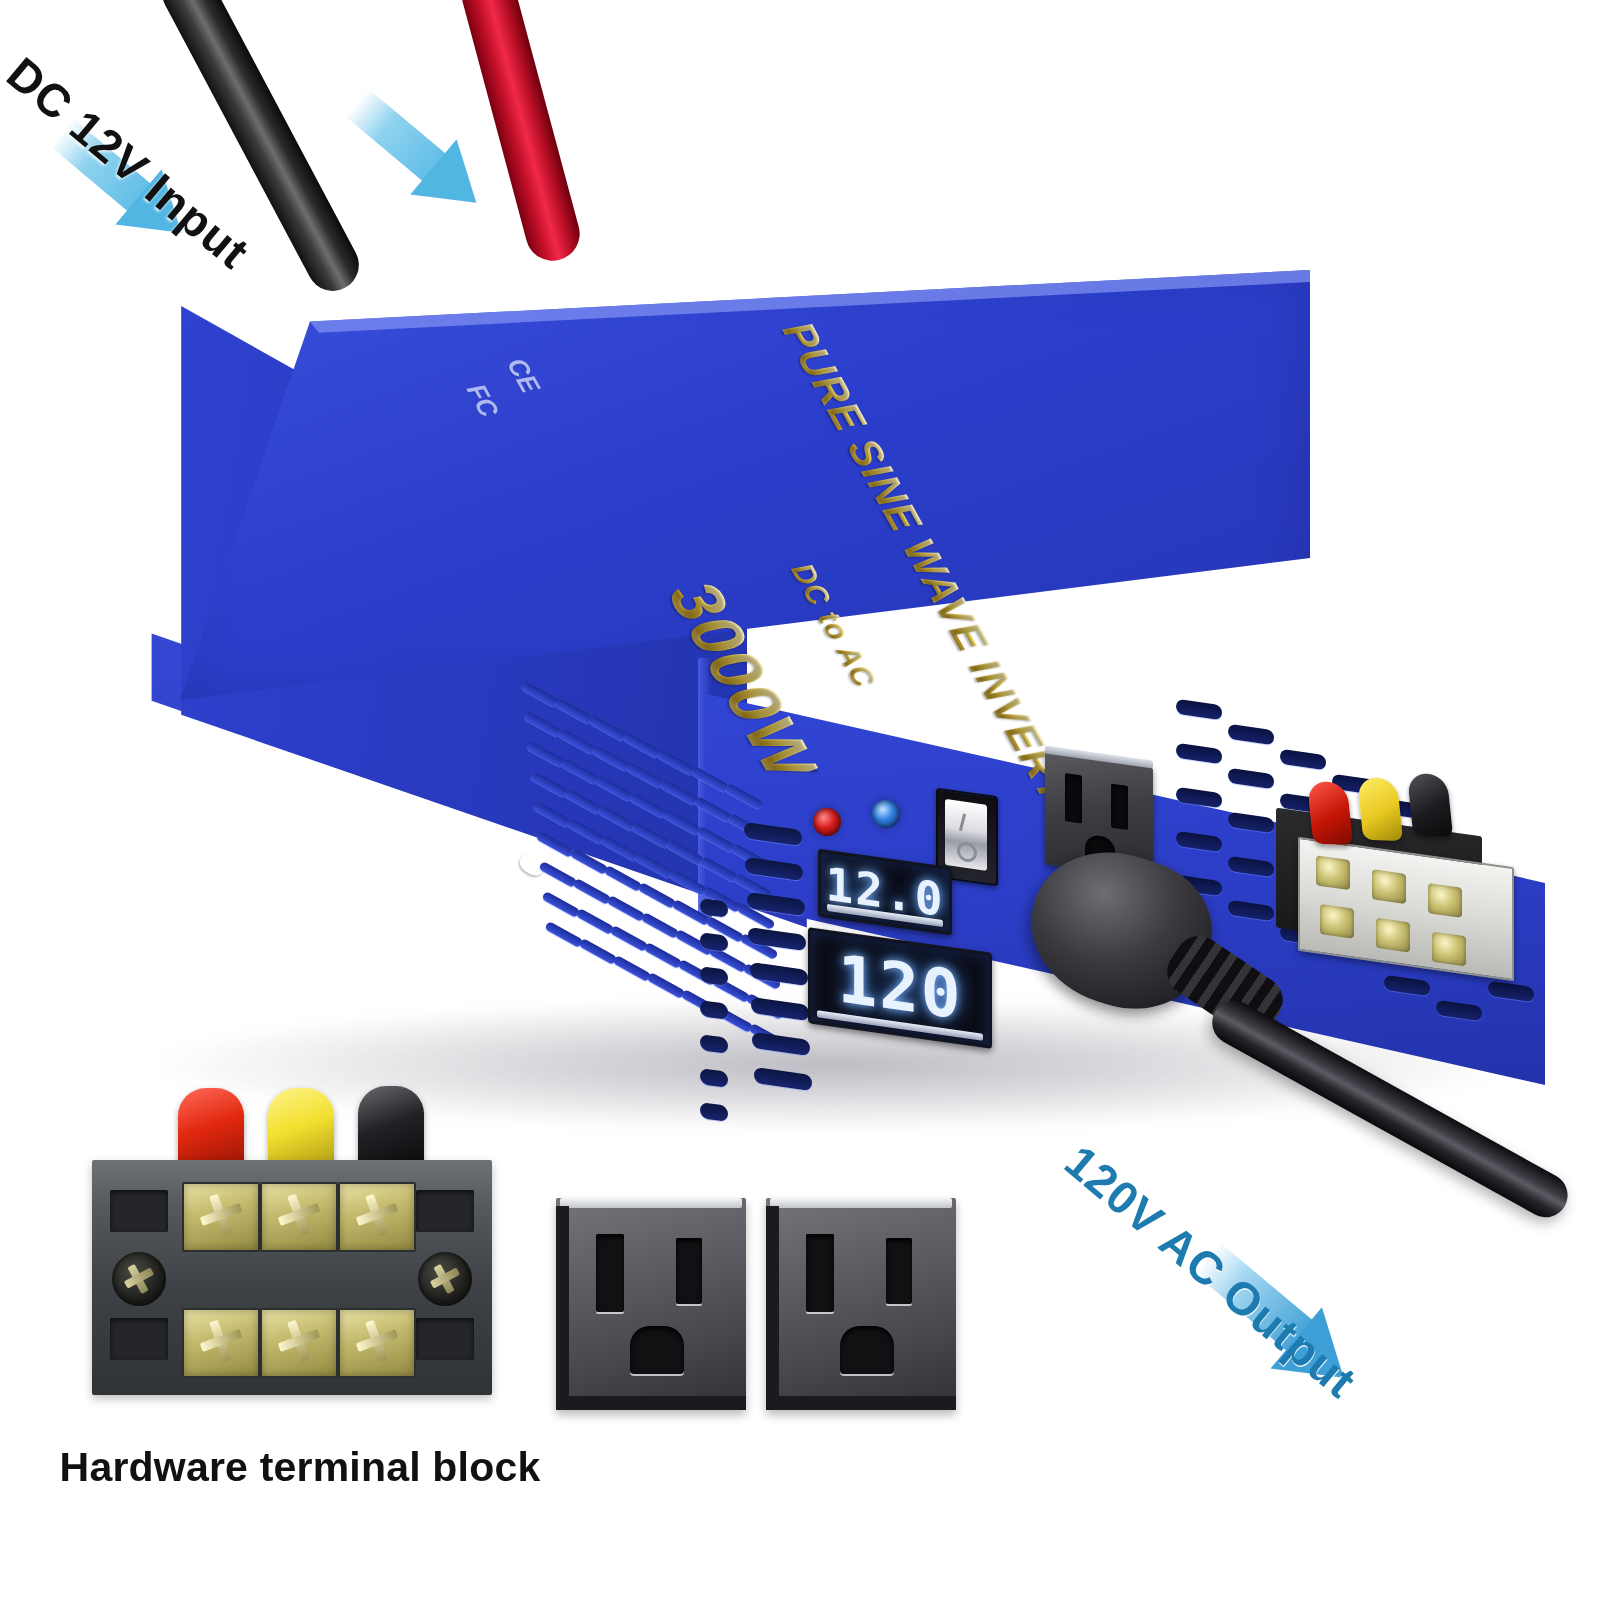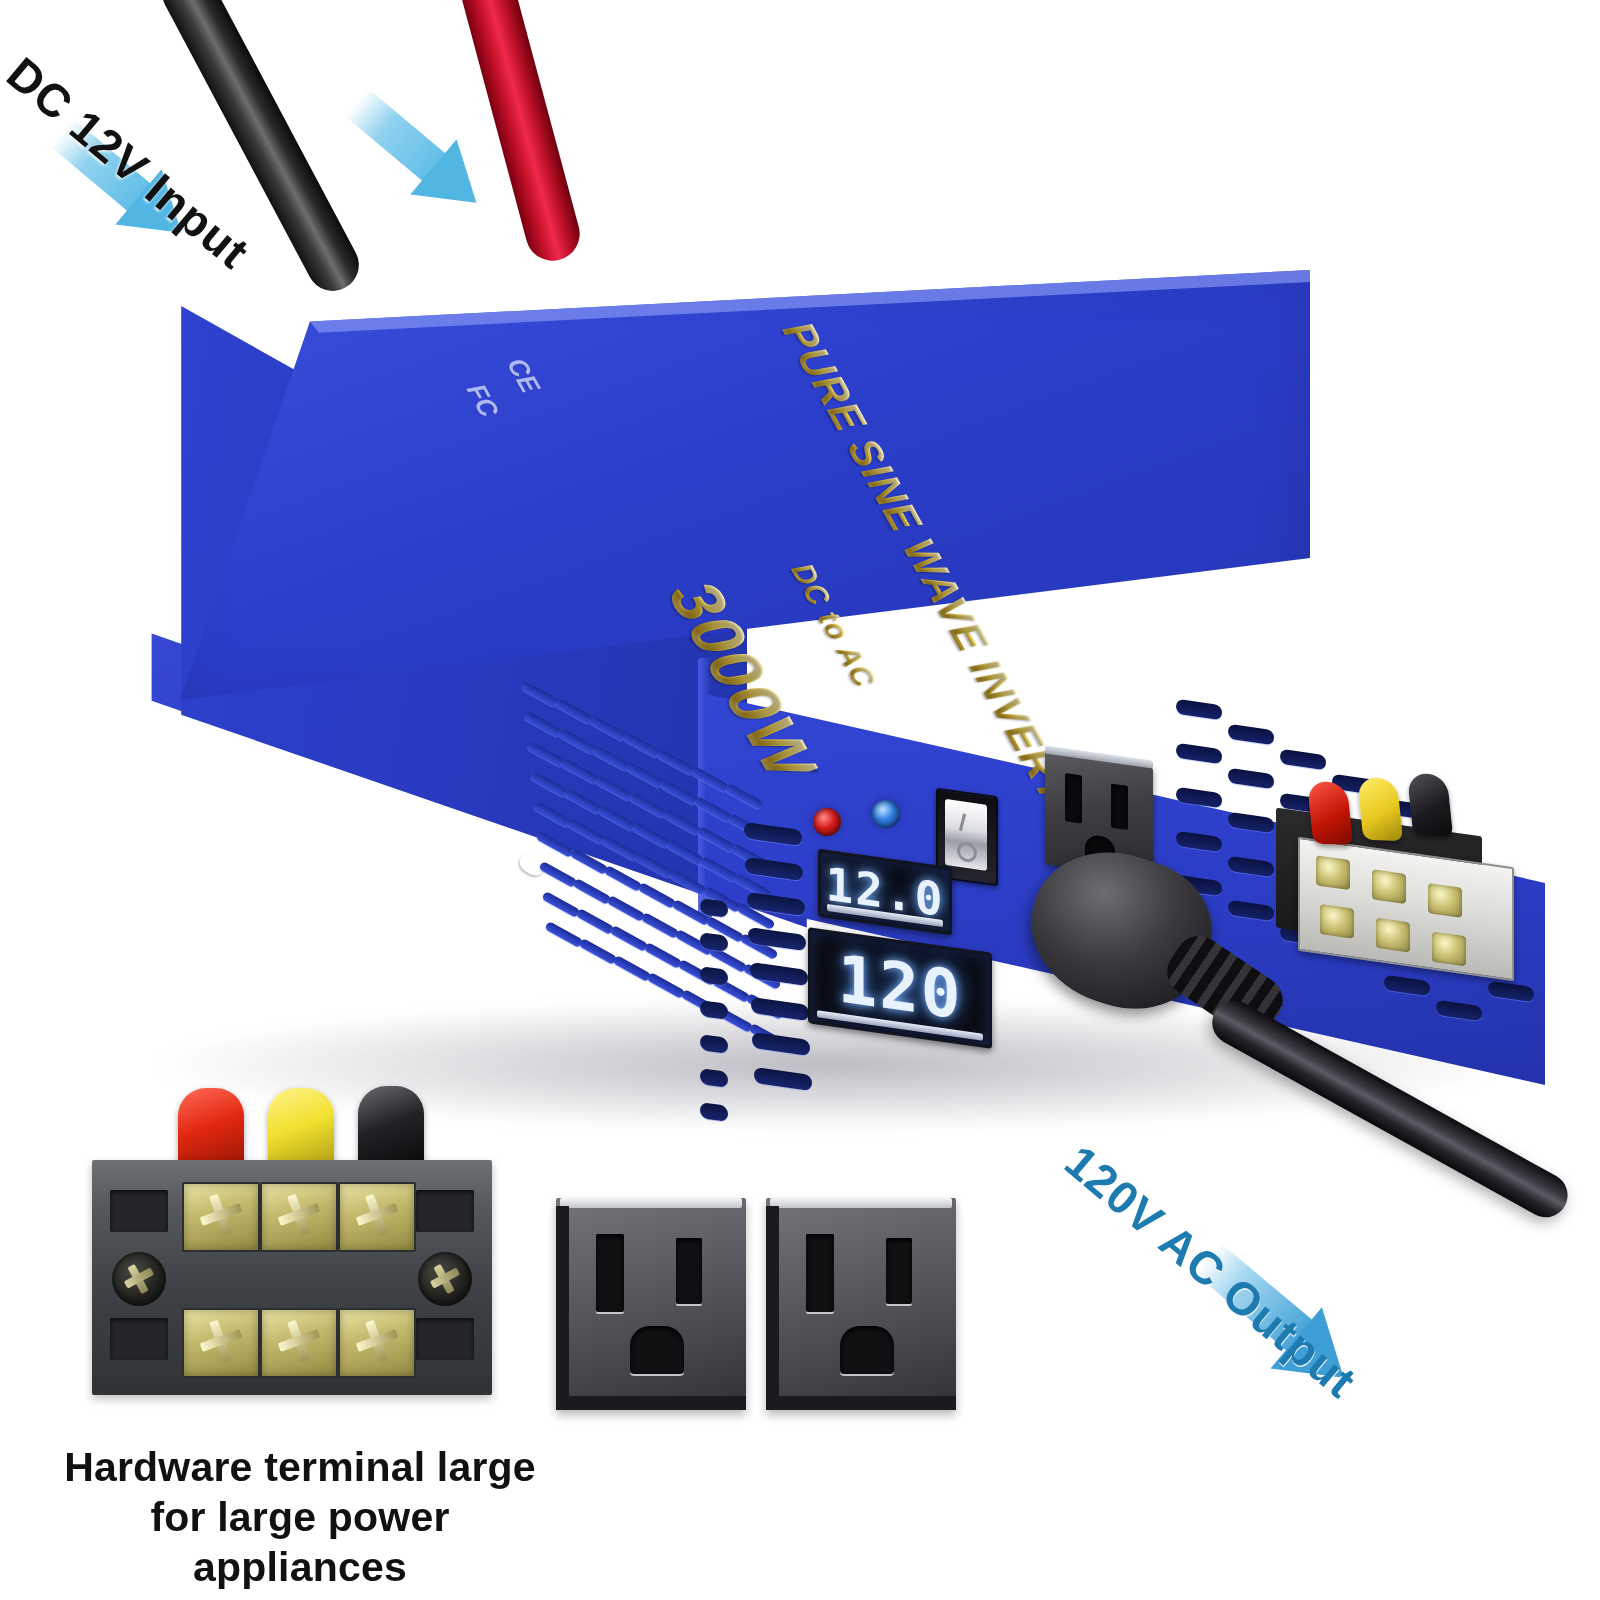--- a/index.html
+++ b/index.html
@@ -587,22 +587,21 @@
     <div class="mount-screw" style="left:326px;top:92px;"></div>
     <div class="brass" style="left:90px;top:22px;"></div>
     <div class="brass" style="left:168px;top:22px;"></div>
     <div class="brass" style="left:246px;top:22px;"></div>
     <div class="brass" style="left:90px;top:148px;"></div>
     <div class="brass" style="left:168px;top:148px;"></div>
     <div class="brass" style="left:246px;top:148px;"></div>
   </div>
 
   <div class="caption" id="cap-term">
-    <div>Hardware terminal large</div>
-    <div>for large power appliances</div>
+    <div>Hardware terminal block</div>
   </div>
 
   <div id="inset-plug">
     <div class="us-outlet" style="left:0;">
       <div class="hi"></div>
       <div class="dk-l"></div>
       <div class="dk-b"></div>
       <div class="slot" style="left:40px;top:36px;width:28px;height:78px;"></div>
       <div class="slot" style="left:120px;top:40px;width:26px;height:66px;"></div>
       <div class="gnd" style="left:74px;top:128px;width:54px;height:48px;"></div>

